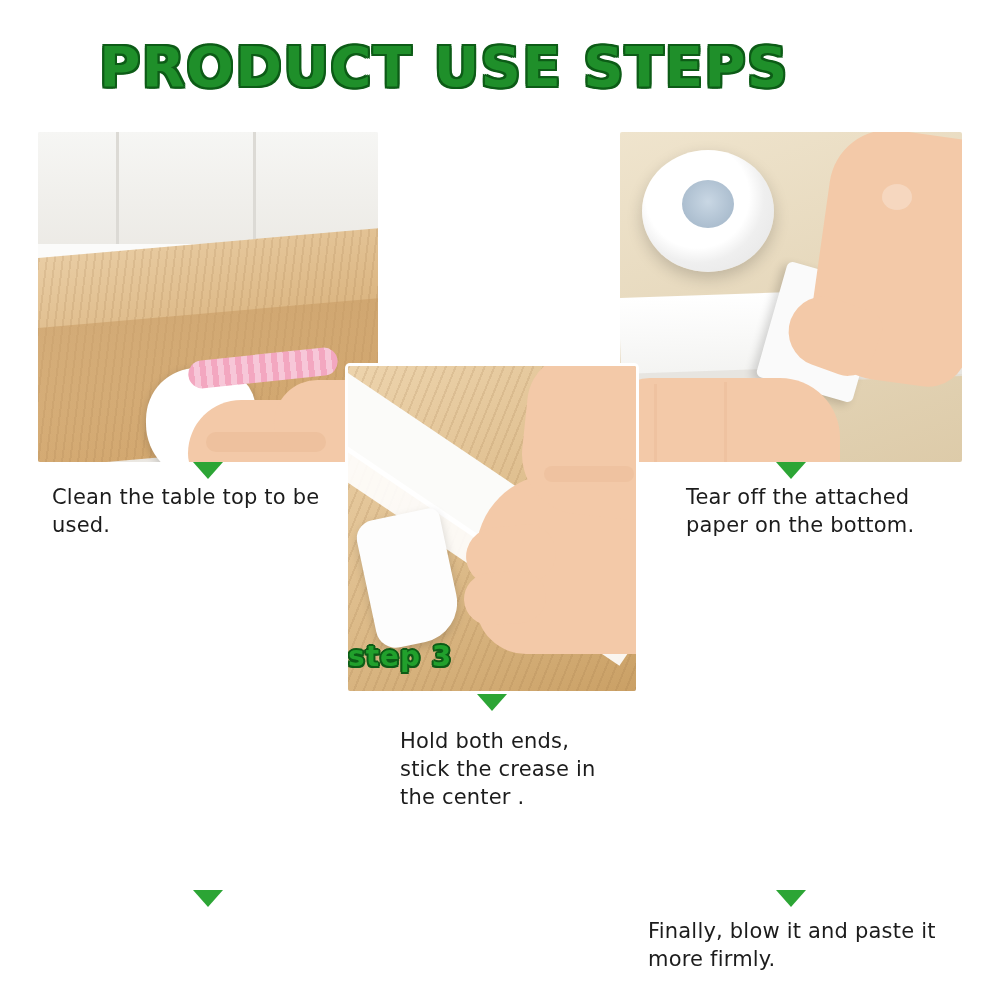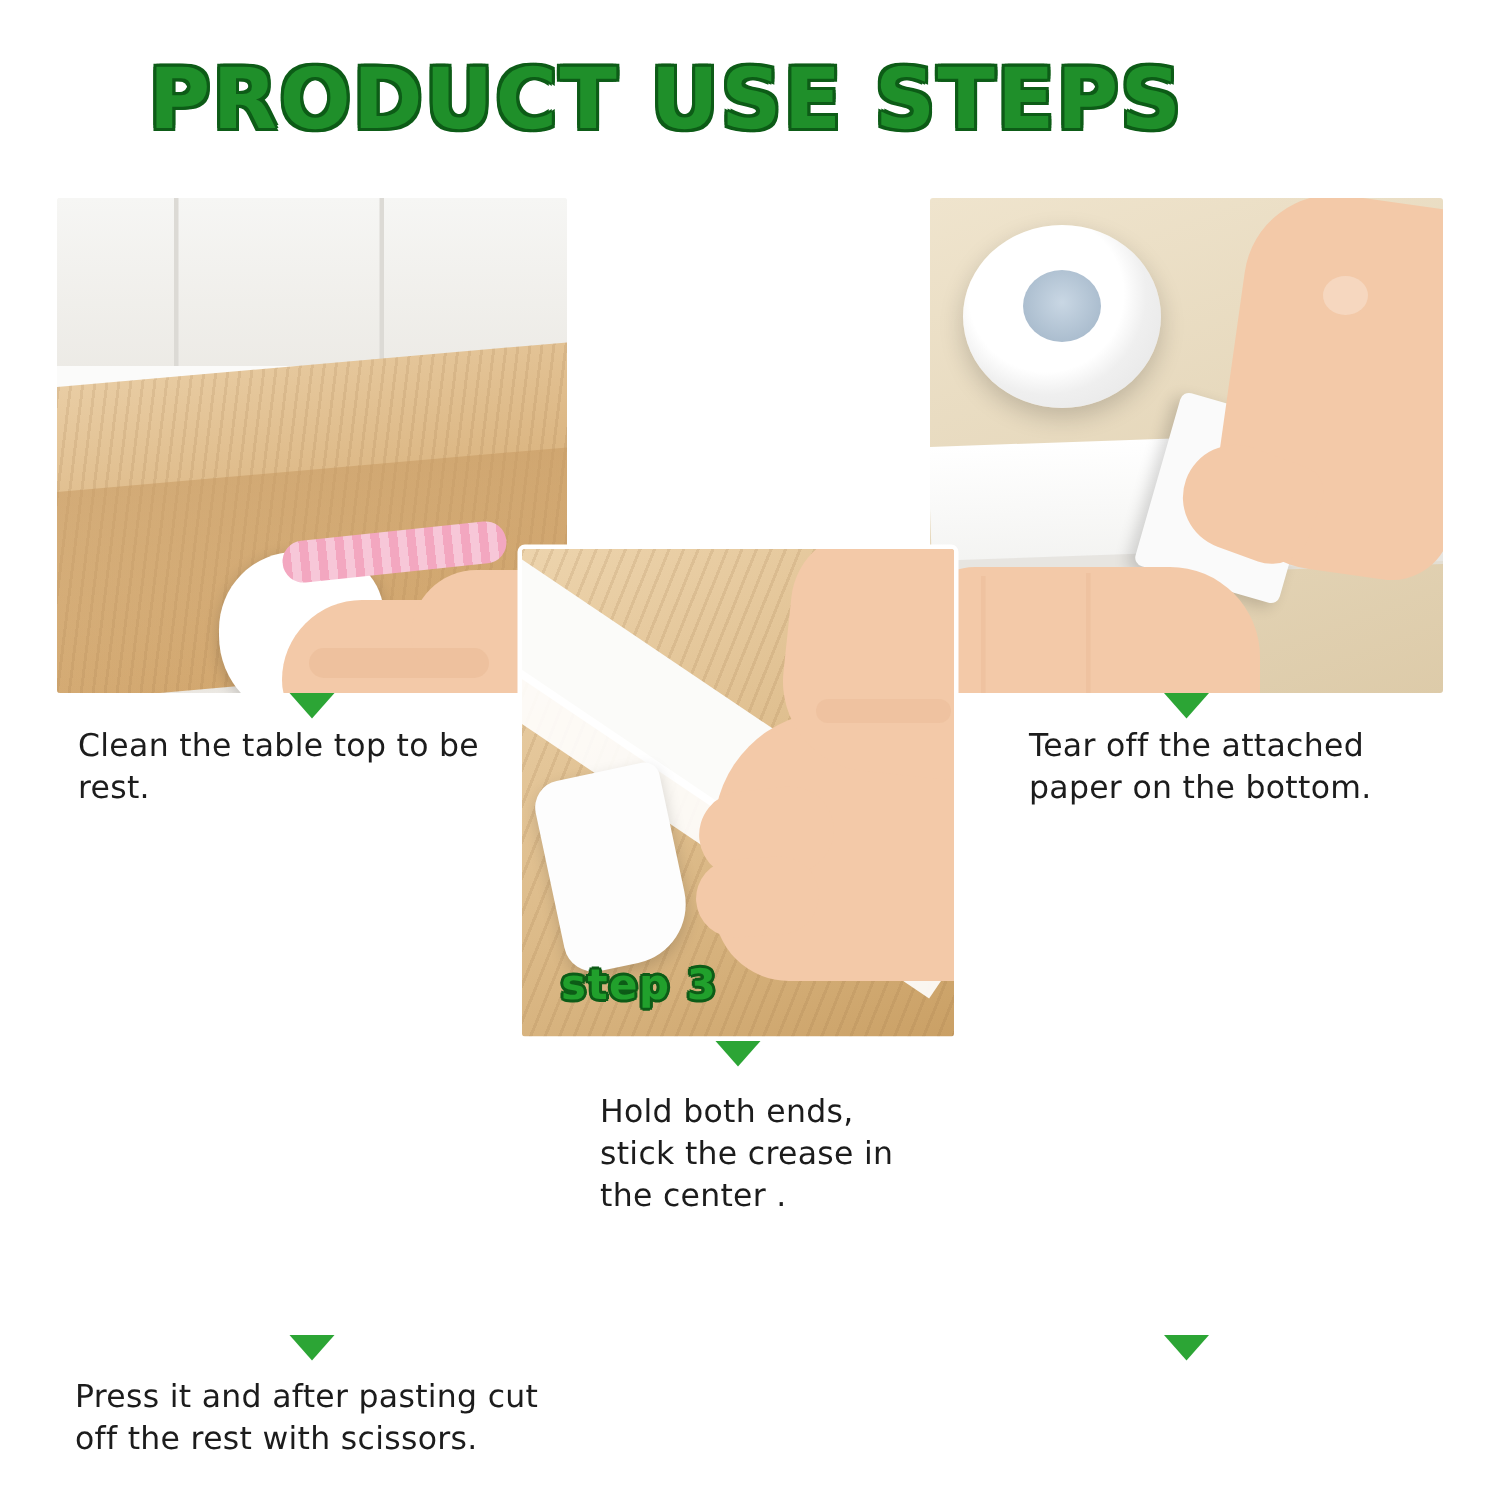--- a/index.html
+++ b/index.html
@@ -155,32 +155,32 @@
 
     <div style="position:absolute;left:18px;top:148px;width:86px;height:130px;background:#fdfdfd;
                 border-radius:18px 10px 40px 20px;transform:rotate(-12deg);box-shadow:0 4px 10px rgba(0,0,0,.15);"></div>
 
     <div class="skin" style="left:128px;top:108px;width:190px;height:180px;border-radius:80px 20px 20px 50px;"></div>
     <div class="skin" style="left:118px;top:160px;width:90px;height:58px;border-radius:30px;transform:rotate(-6deg);"></div>
     <div class="skin" style="left:116px;top:206px;width:82px;height:52px;border-radius:28px;transform:rotate(-4deg);"></div>
 
     <div class="skin" style="left:176px;top:-10px;width:150px;height:160px;border-radius:50px 20px 40px 60px;transform:rotate(6deg);"></div>
     <div class="skin2" style="left:196px;top:100px;width:90px;height:16px;border-radius:8px;opacity:.4;"></div>
-    <div class="stepbadge" style="left:26px;top:274px;">step 3</div>
+    <div class="stepbadge" style="left:0;top:274px;">step 3</div>
   </div>
 
   <div class="arrow" style="left:193px;top:462px;"></div>
   <div class="arrow" style="left:776px;top:462px;"></div>
   <div class="arrow" style="left:477px;top:694px;"></div>
   <div class="arrow" style="left:193px;top:890px;"></div>
   <div class="arrow" style="left:776px;top:890px;"></div>
 
   <div class="caption" style="left:52px;top:484px;width:310px;">Clean the table top to be
-rest.</div>
+used.</div>
   <div class="caption" style="left:686px;top:484px;width:300px;">Tear off the attached
 paper on the bottom.</div>
   <div class="caption" style="left:400px;top:728px;width:230px;">Hold both ends,
 stick the crease in
 the center .</div>
-  <div class="caption" style="left:50px;top:918px;width:340px;">Press it and after pasting cut
-off the rest with scissors.</div>
+  <div class="caption" style="left:648px;top:918px;width:340px;">Finally, blow it and paste it
+more firmly.</div>
 
 </div>
 
 </body></html>

